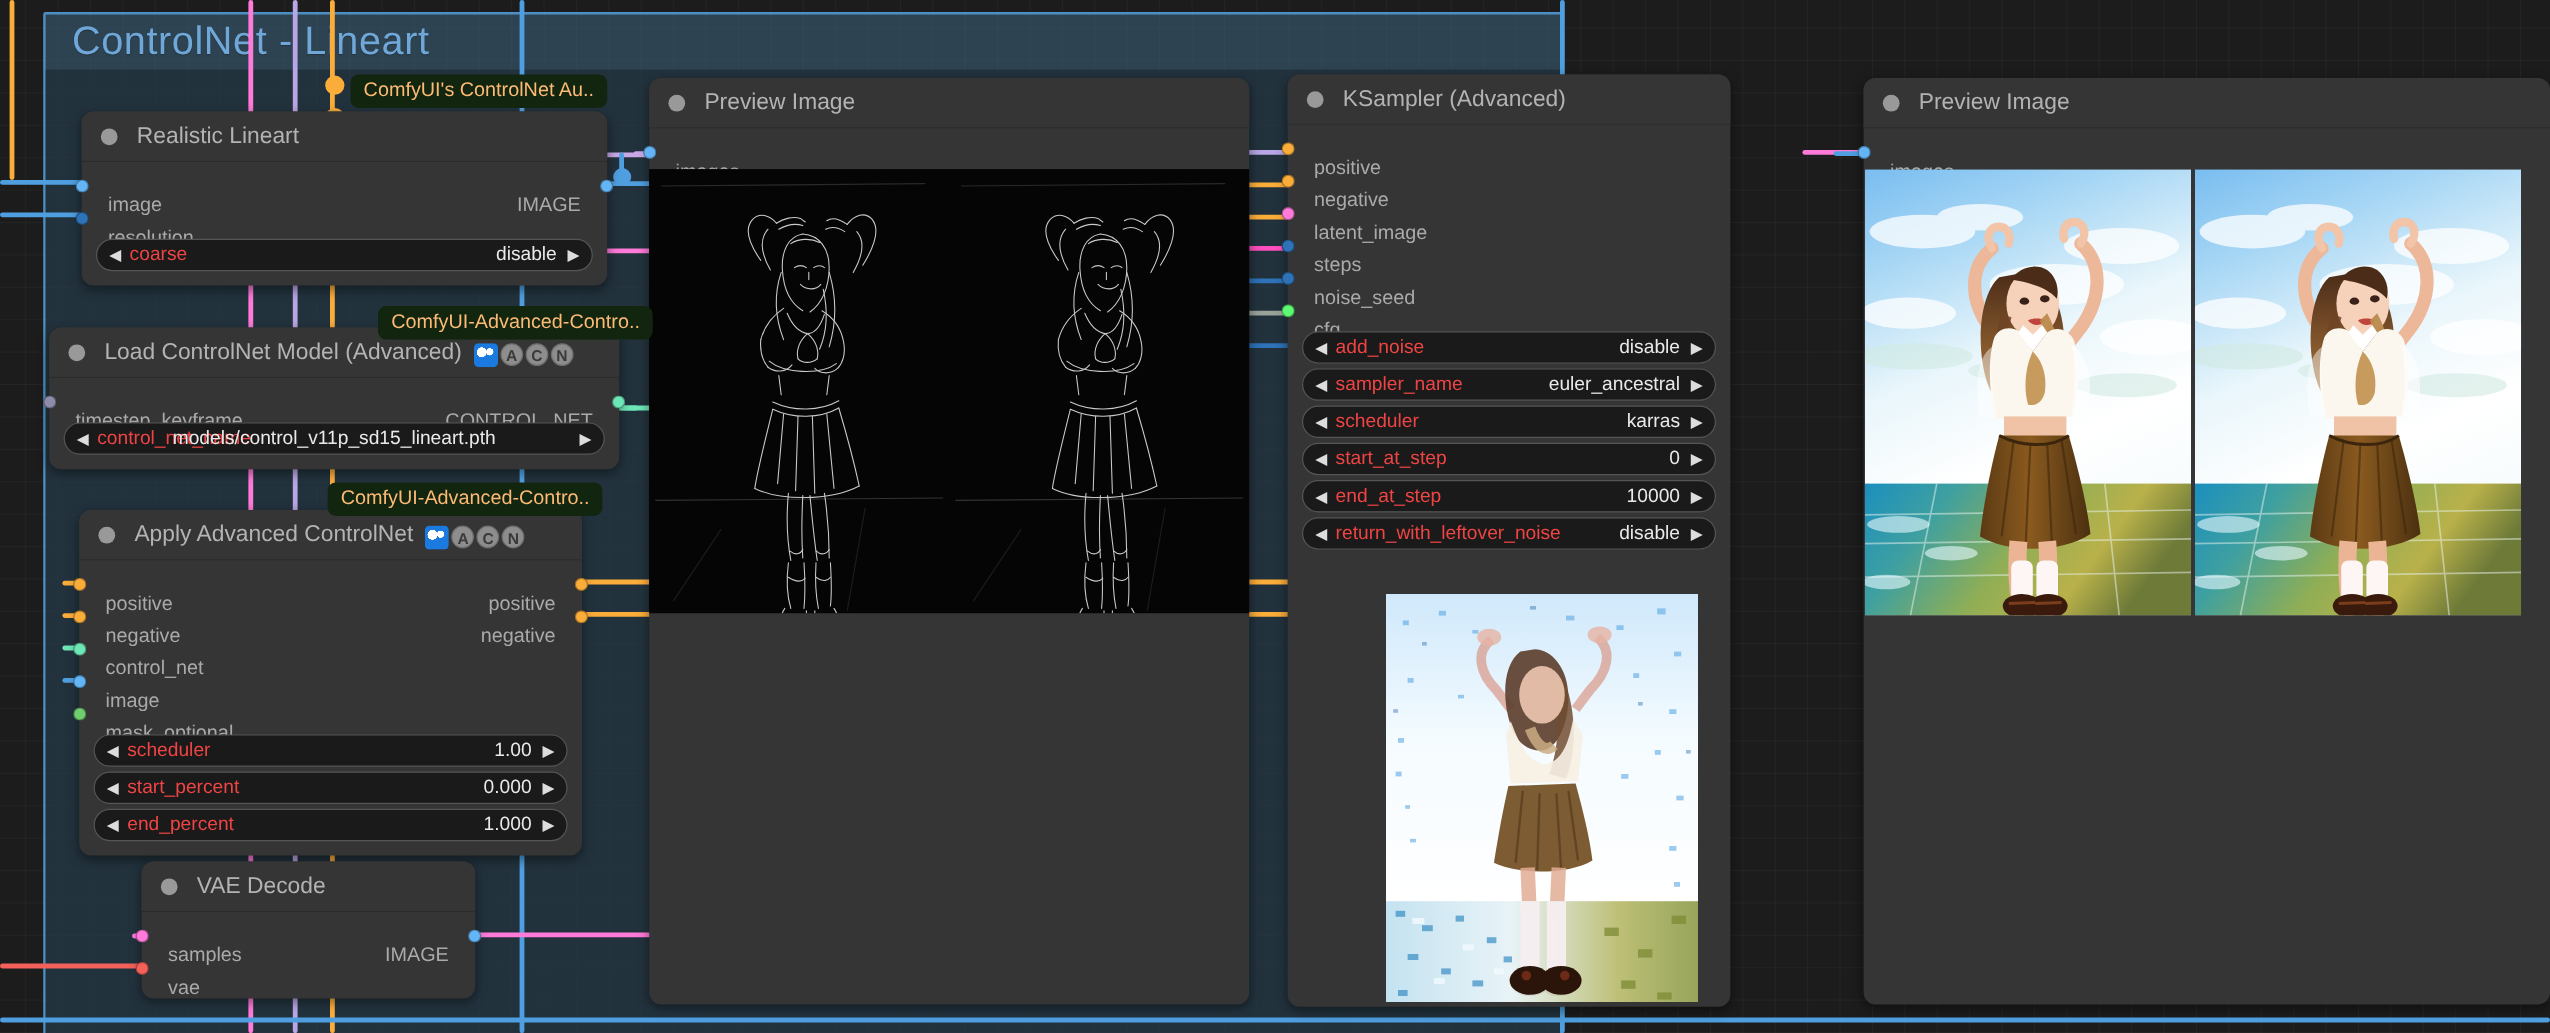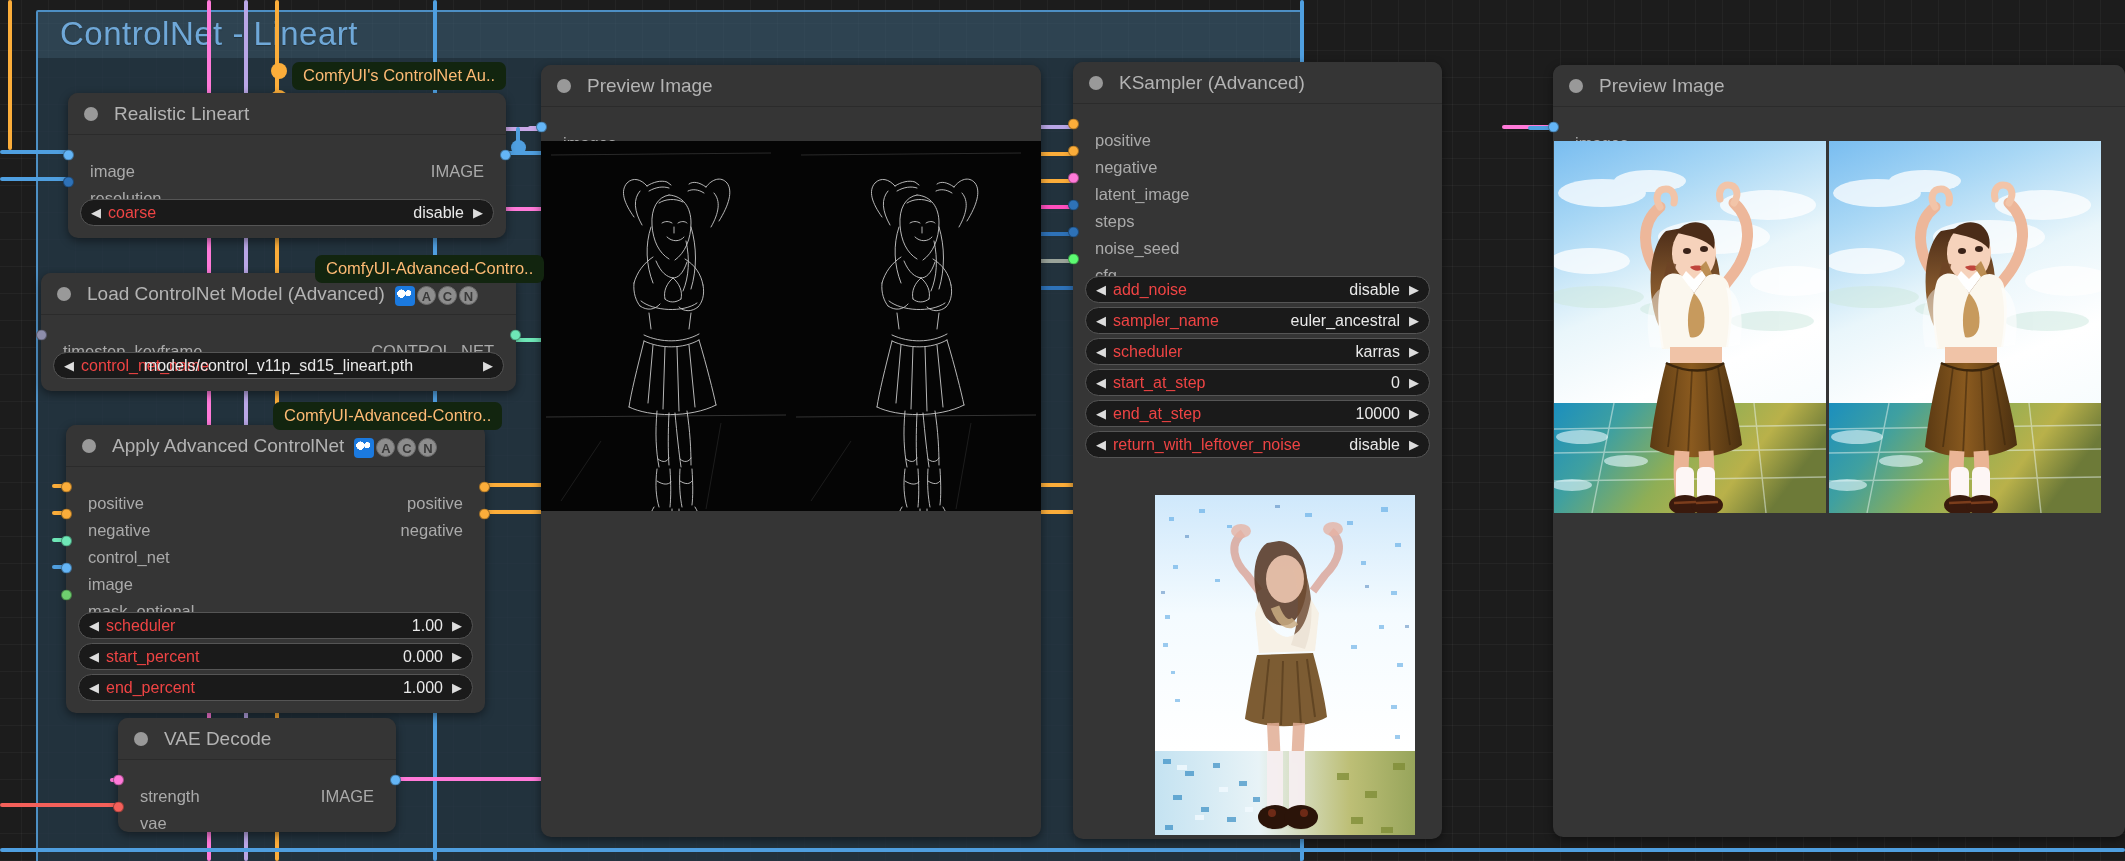--- a/index.html
+++ b/index.html
@@ -313,21 +313,21 @@
   <div class="node" style="left:118px; top:718px; width:278px;">
     <div class="node-header">
       <div class="node-collapse"></div>
       <div class="node-title">
         <span>VAE Decode</span>
       </div>
     </div>
     <div class="node-body">
       <div class="slot">
         <span class="pip" style="background:#ff7ad9;"></span>
-        <span class="lbl">strength</span>
+        <span class="lbl">samples</span>
         <span class="lbl out">IMAGE</span>
         <span class="pip right" style="background:#64b5f6;"></span>
       </div>
       <div class="slot">
         <span class="pip" style="background:#f4605a;"></span>
         <span class="lbl">vae</span>
       </div>
     </div>
   </div>
 

